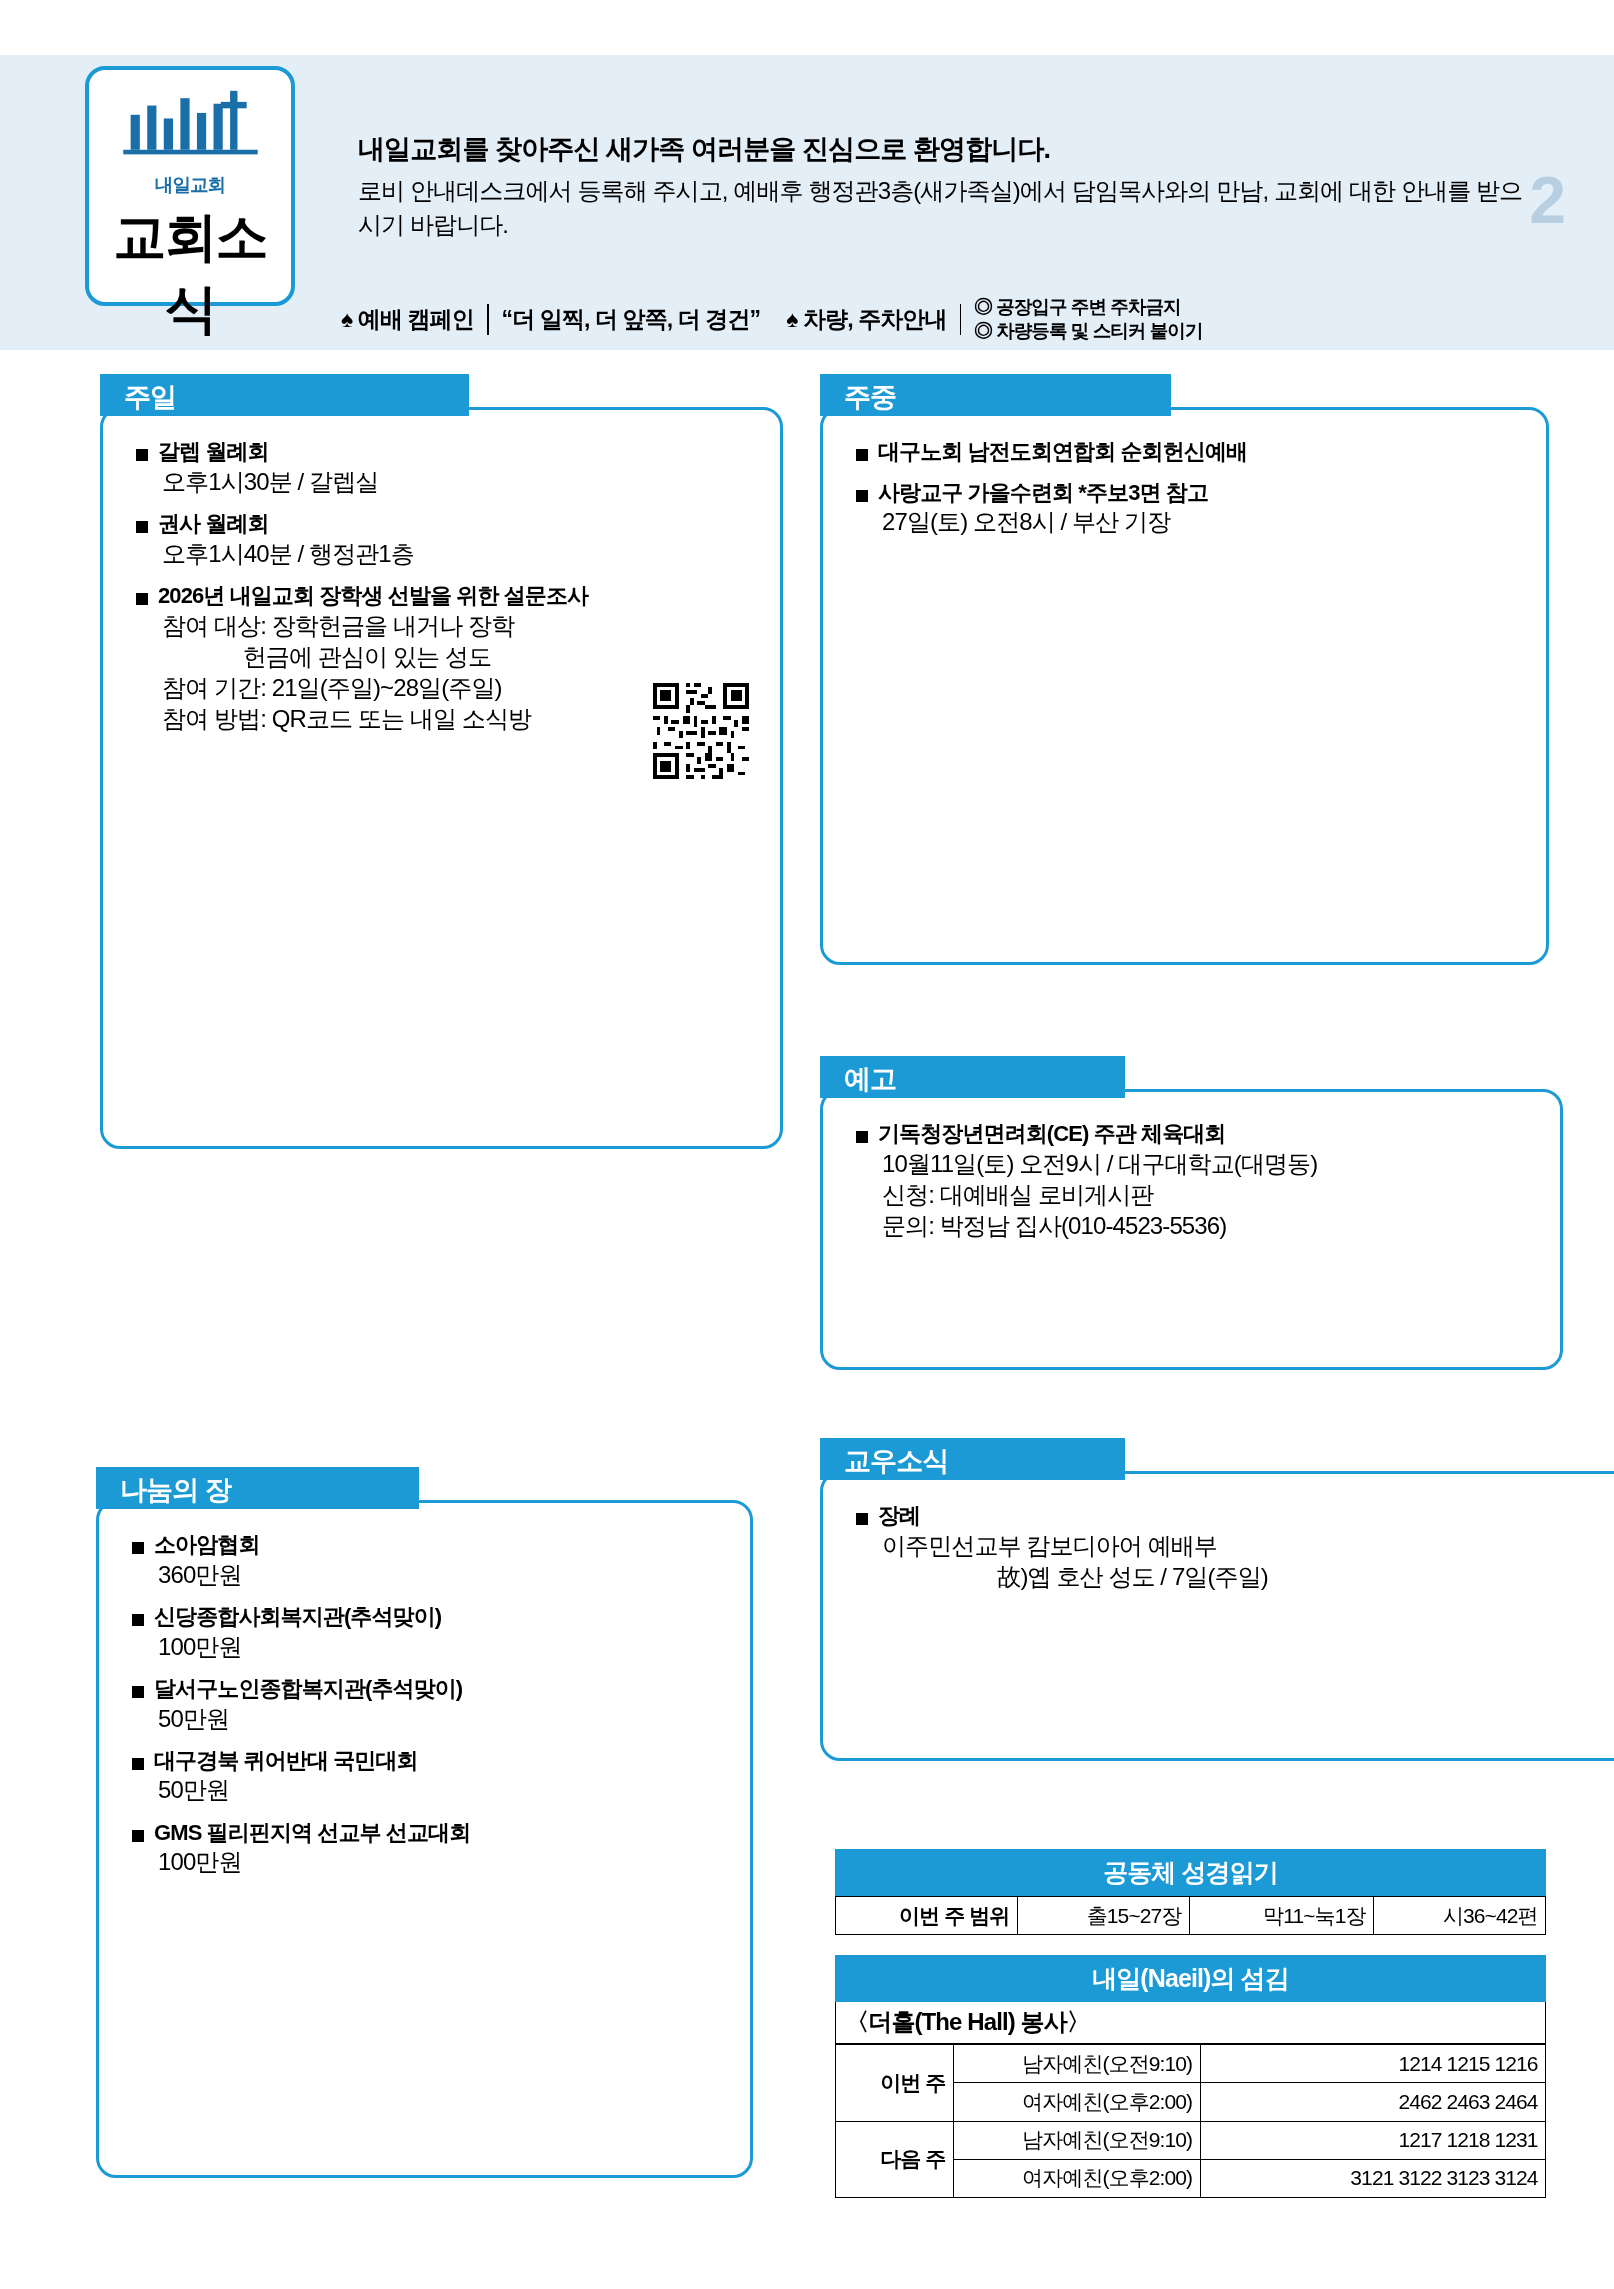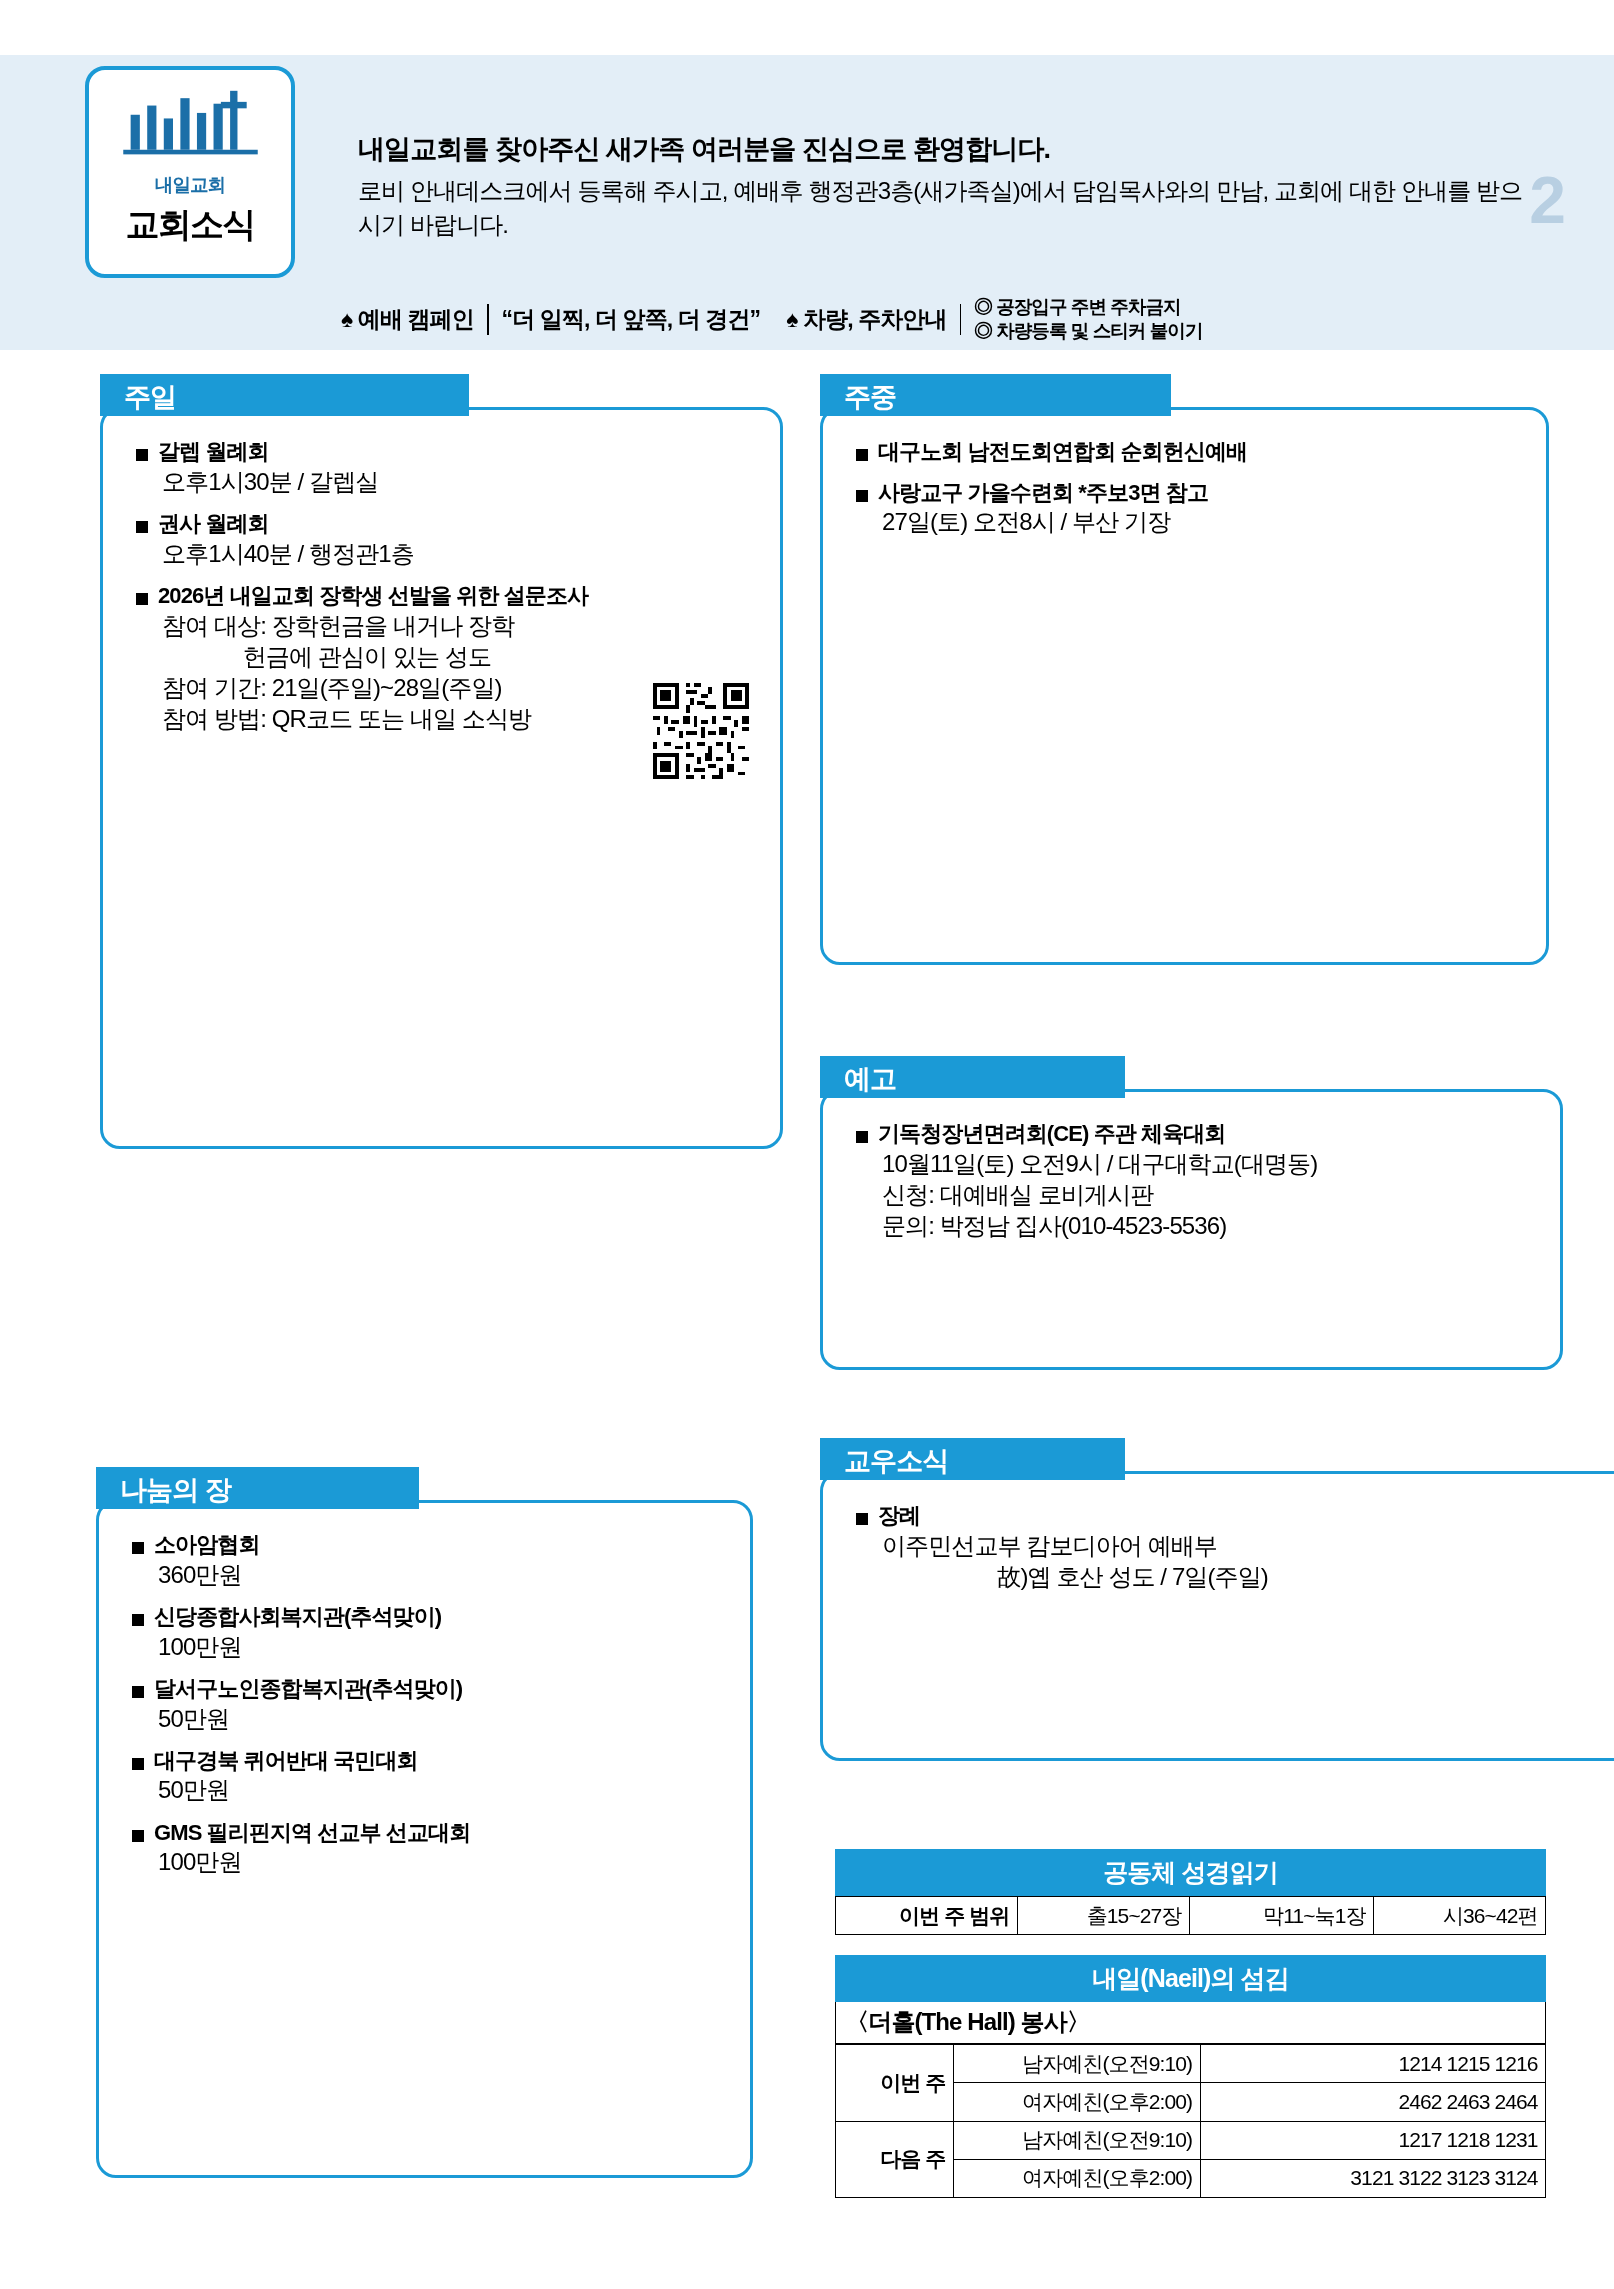--- a/index.html
+++ b/index.html
@@ -28,40 +28,40 @@
     top: 55px;
     width: 1614px;
     height: 295px;
     background: #e3eef7;
   }
   .logo-box {
     position: absolute;
     left: 85px;
     top: 66px;
     width: 210px;
-    height: 212px;
+    height: 240px;
     background: #ffffff;
     border: 4.6px solid #1b9ad6;
     border-radius: 20px;
     box-sizing: border-box;
     text-align: center;
   }
   .logo-mark {
     margin-top: 16.6px;
     height: 85px;
     position: relative;
   }
   .logo-sub {
     font-size: 18.5px;
     font-weight: bold;
     color: #1b6fa8;
     letter-spacing: -0.9px;
   }
   .logo-title {
-    font-size: 34px;
+    font-size: 53px;
     font-weight: bold;
     color: #000;
     letter-spacing: -1.8px;
     margin-top: 5.5px;
   }
   .welcome-wrap {
     position: absolute;
     left: 358px;
     top: 131px;
     width: 1172px;

